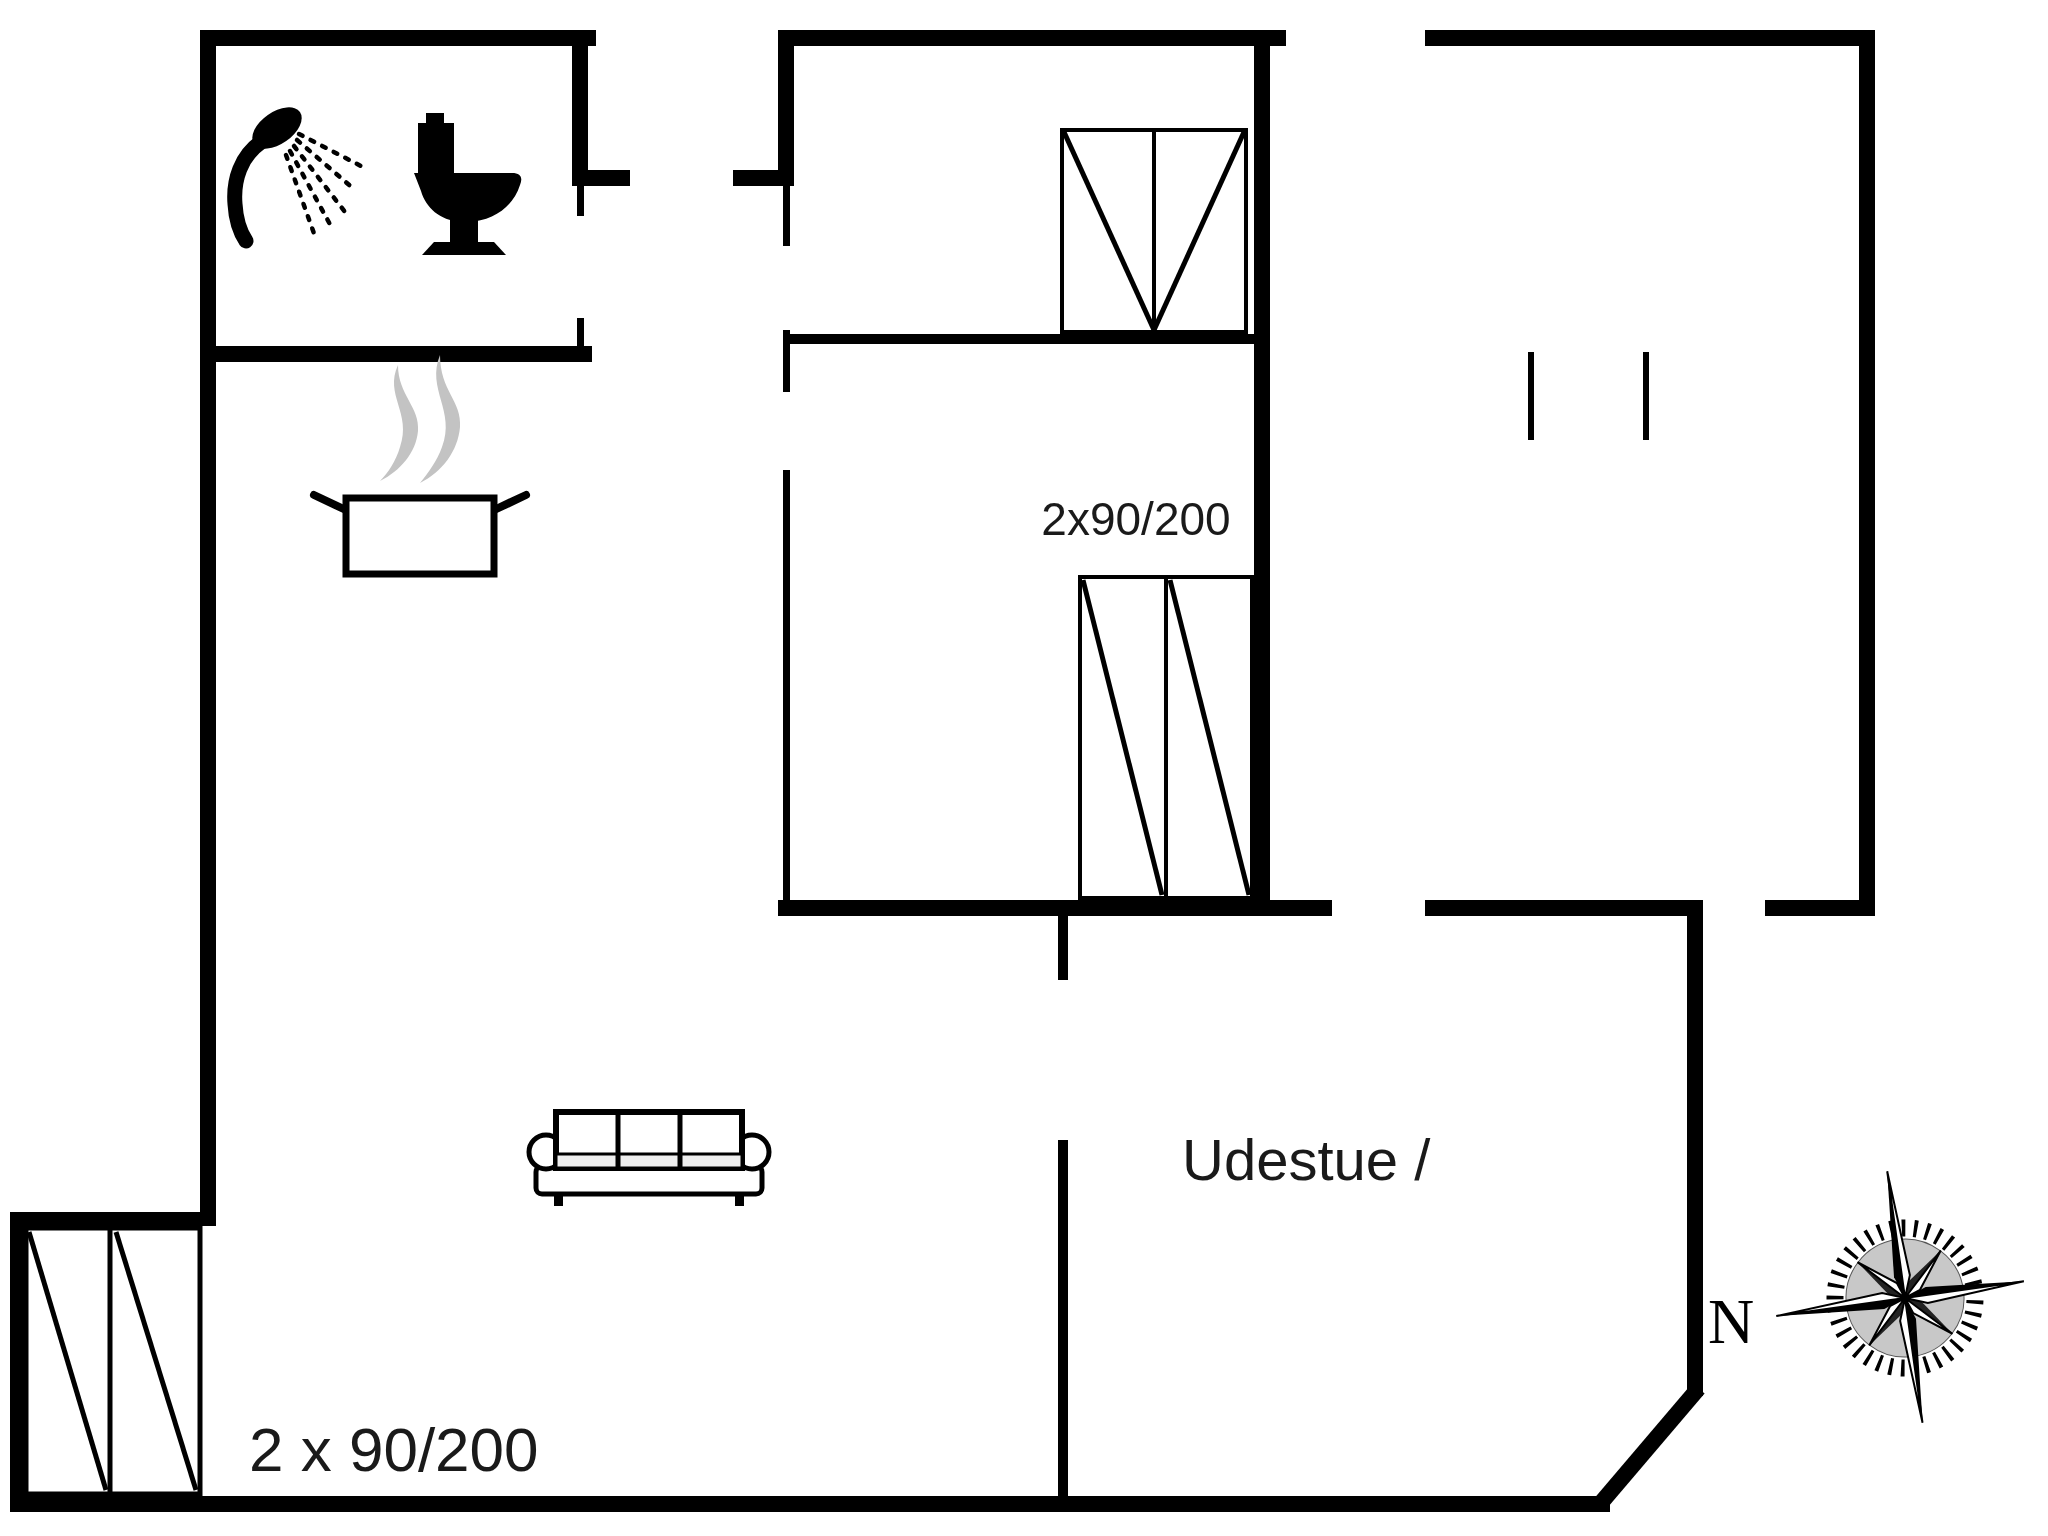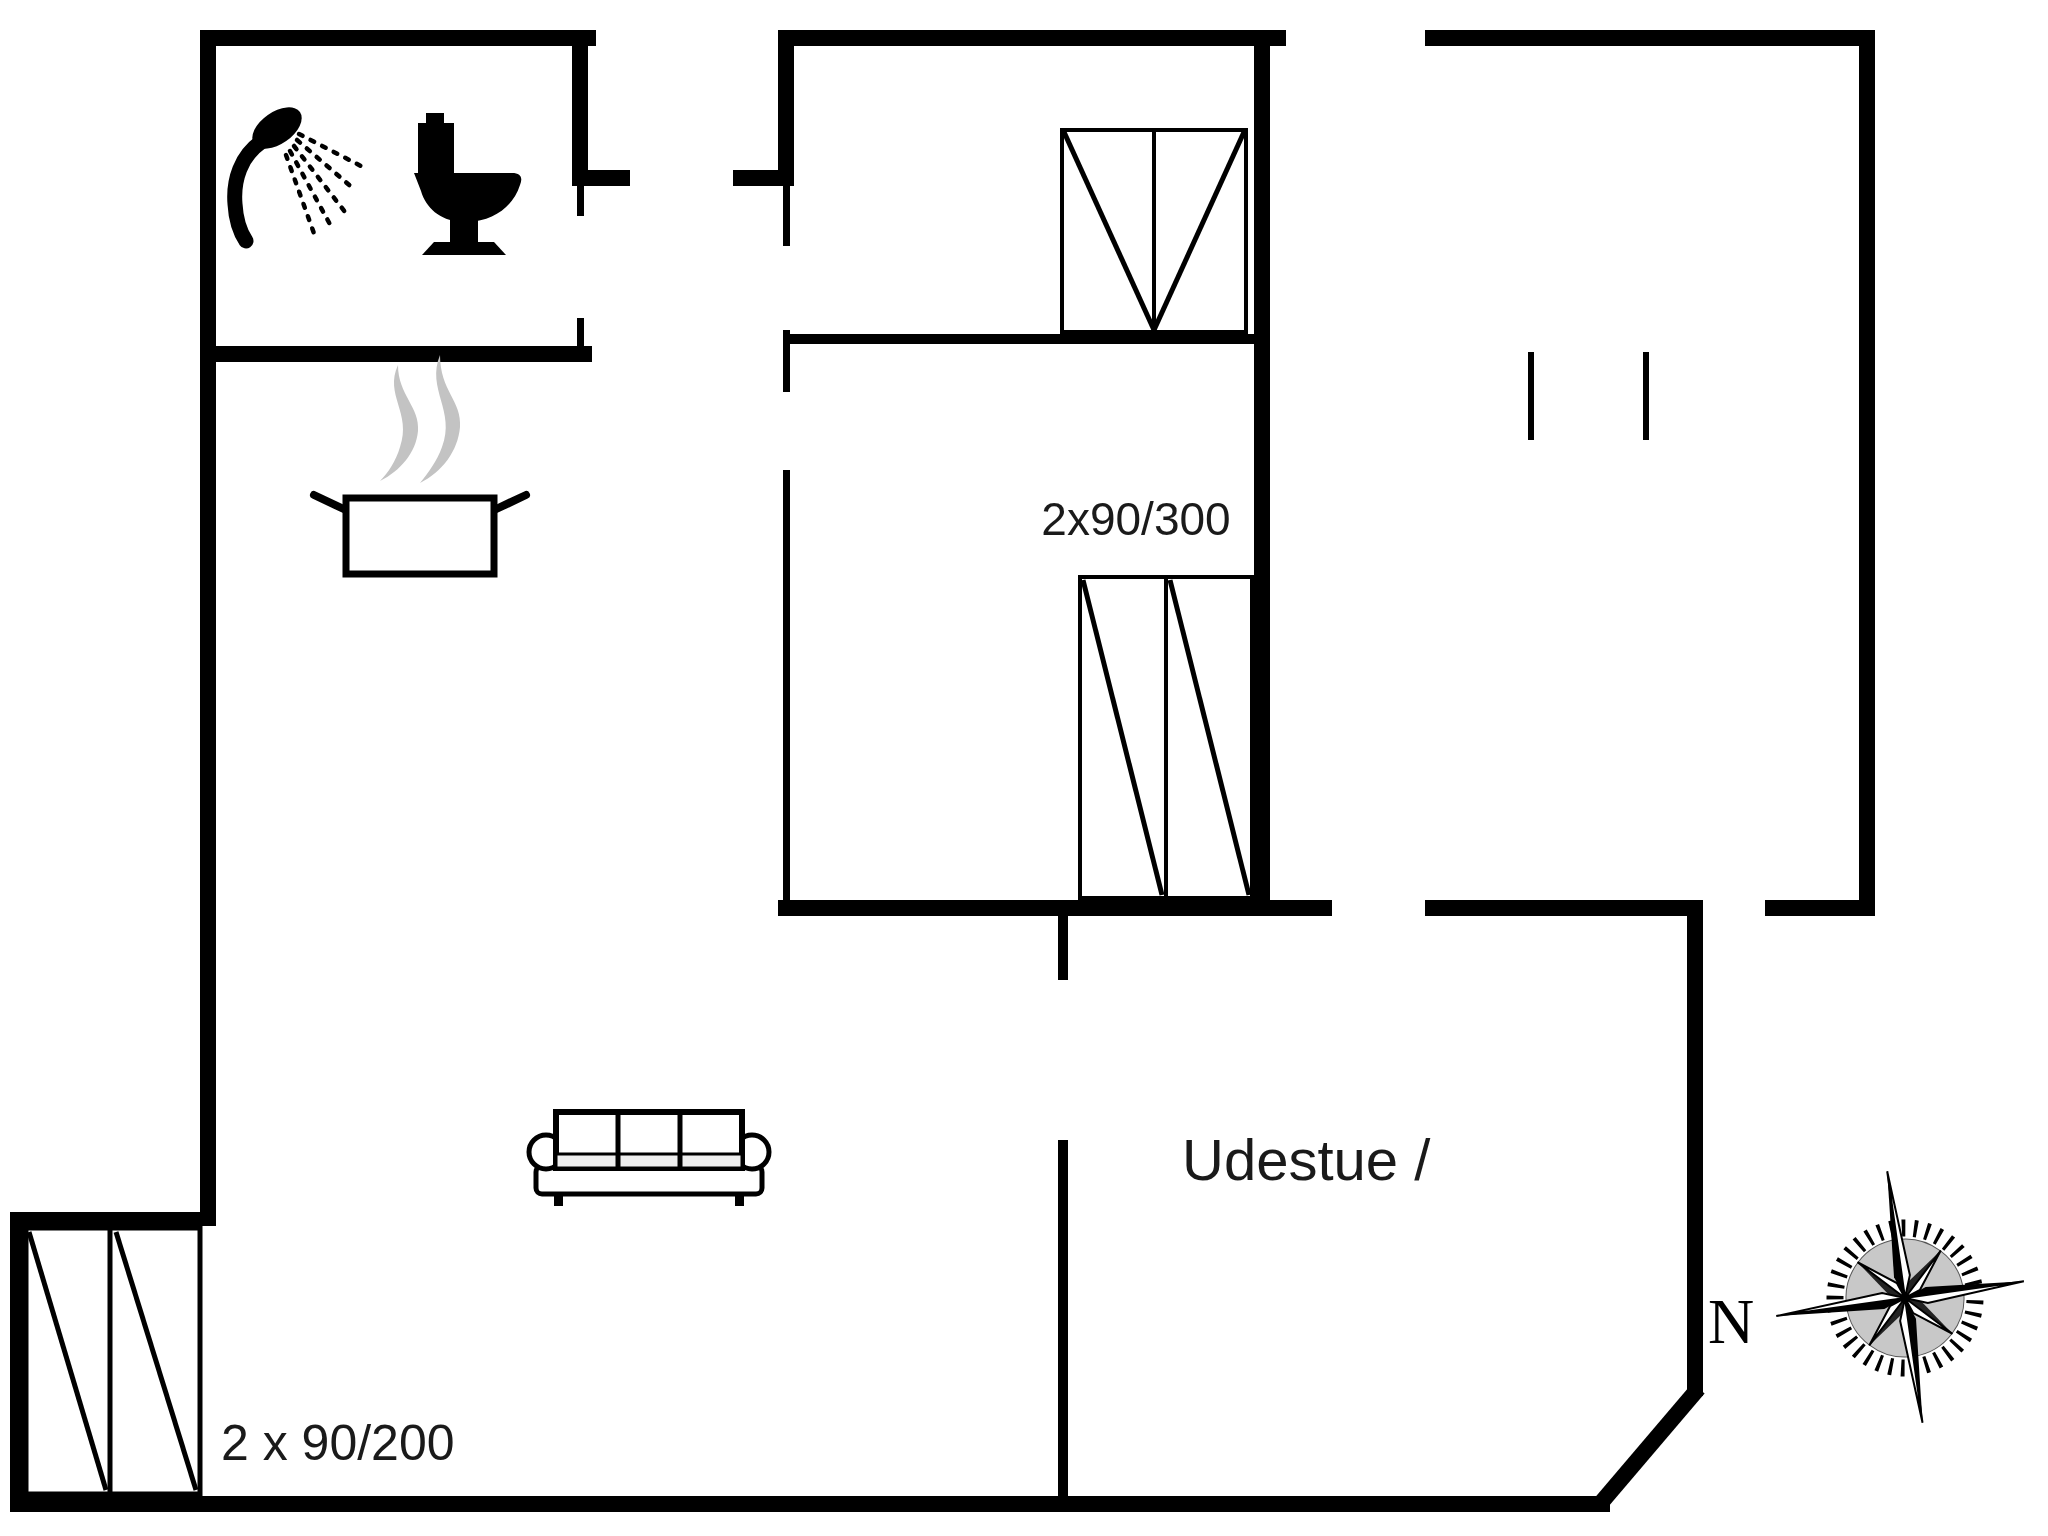--- a/index.html
+++ b/index.html
@@ -2,21 +2,21 @@
 <html><head>
 <meta charset="utf-8">
 <style>
   html,body{margin:0;padding:0;background:#fff;}
   #plan{position:relative;width:2048px;height:1536px;background:#fff;overflow:hidden;
         font-family:"Liberation Sans", sans-serif;color:#111;}
   .wall{position:absolute;background:#000;}
   .lbl{position:absolute;white-space:nowrap;color:#1a1a1a;}
   .bedlbl{font-size:46px;text-align:center;width:300px;}
   .roomlbl{font-size:58px;}
-  .small{font-size:50px;}
+  .small{font-size:62px;margin-left:28px;}
   .north{font-family:"Liberation Serif", serif;font-size:64px;color:#000;}
   svg{position:absolute;overflow:visible;}
 </style>
 </head>
 <body>
 
 <div id="plan">
 
   <div class="wall" style="left:200px;top:30px;width:396px;height:16px"></div>
   <div class="wall" style="left:200px;top:30px;width:16px;height:1196px"></div>
@@ -139,21 +139,21 @@
         <polygon points="135,266 127,162 135,140" fill="#fff" stroke="#000" stroke-width="2"></polygon>
         <polygon points="255,140 157,132 135,140" fill="#000"></polygon>
         <polygon points="255,140 157,148 135,140" fill="#fff" stroke="#000" stroke-width="2"></polygon>
         <polygon points="5,140 113,148 135,140" fill="#000"></polygon>
         <polygon points="5,140 113,132 135,140" fill="#fff" stroke="#000" stroke-width="2"></polygon>
       </g>
       <circle cx="135" cy="140" r="5" fill="#000"></circle>
     </g>
   </svg>
 
-  <div class="lbl bedlbl" style="left:986px;top:492px">2x90/300</div>
+  <div class="lbl bedlbl" style="left:986px;top:492px">2x90/200</div>
 
   <div class="lbl small" style="left:221px;top:1414px">2 x 90/200</div>
 
   <div class="lbl roomlbl" style="left:1182px;top:1126px">Udestue /</div>
 
   <div class="lbl north" style="left:1708px;top:1285px">N</div>
 
 </div>
 
 </body></html>

